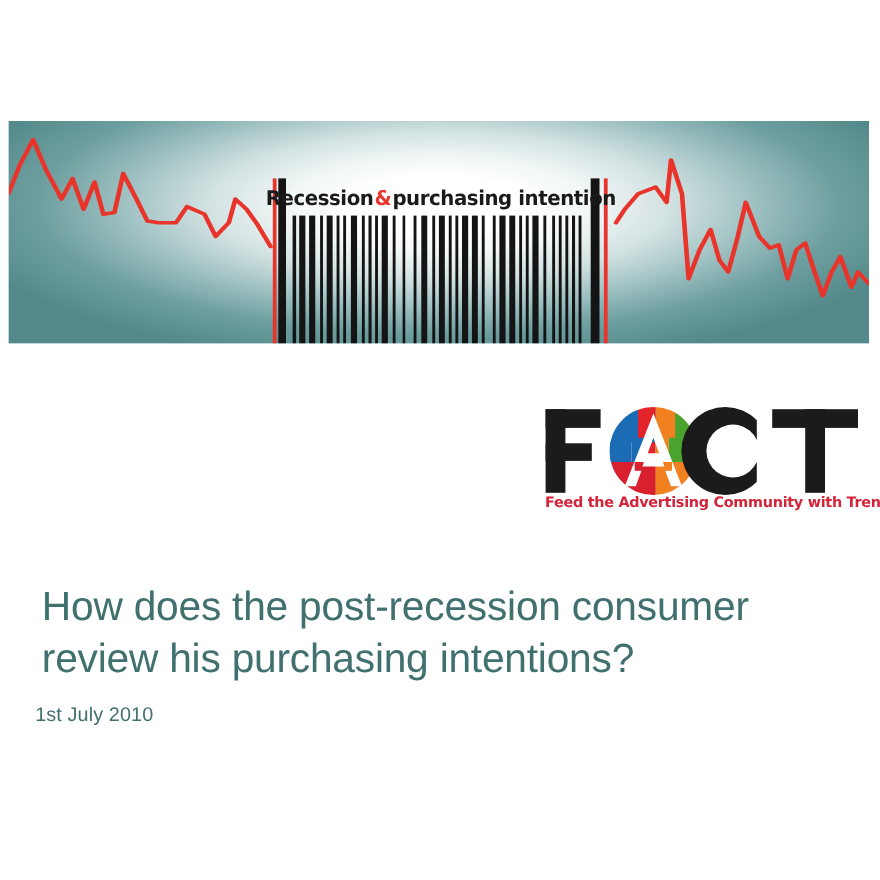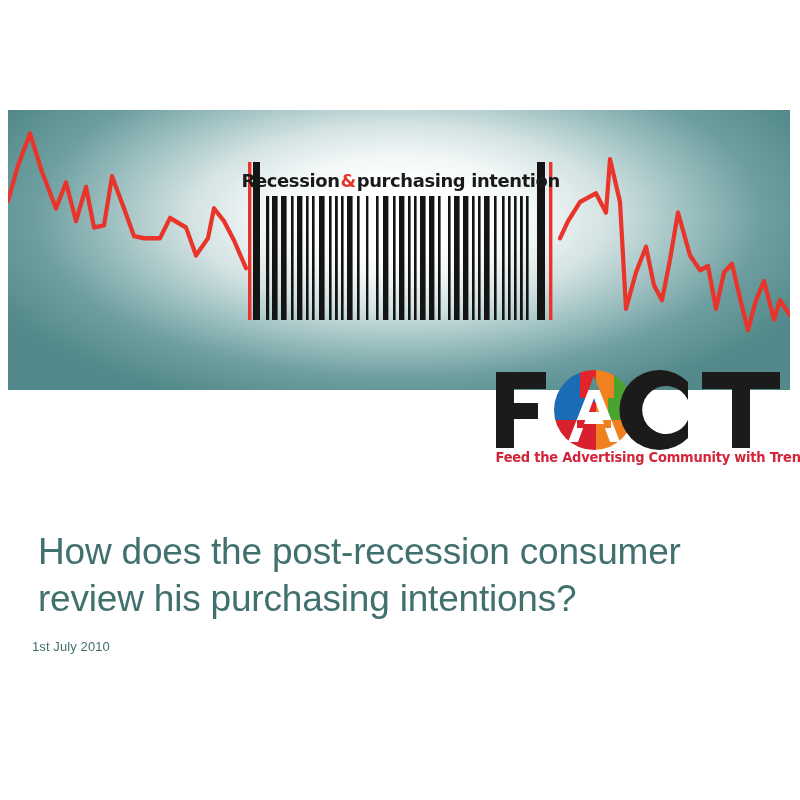--- a/index.html
+++ b/index.html
@@ -23,21 +23,21 @@
     inset: 0;
     background: #ffffff;
   }
 
   
   .hero {
     position: absolute;
     left: 8px;
     top: 110px;
     width: 782px;
-    height: 280px;
+    height: 202px;
     overflow: hidden;
     background:
       radial-gradient(ellipse 58% 72% at 50% 38%,
         #ffffff 0%,
         #ffffff 18%,
         #f2f7f7 30%,
         #d3e2e2 46%,
         #9cbfc0 64%,
         #6e9fa0 80%,
         #53898a 100%),
@@ -137,21 +137,21 @@
     font-size: 37px;
     line-height: 1.27;
     color: #41716f;
     letter-spacing: -0.2px;
     margin: 6px;
   }
   .headline-date {
     margin: 16px 0 0 0;
     font-family: "Liberation Sans", sans-serif;
     font-weight: 400;
-    font-size: 13px;
+    font-size: 18px;
     color: #41716f;
     letter-spacing: 0.1px;
   }
 </style>
 </head>
 <body>
 
 <div class="slide">
 
   <div class="hero">

